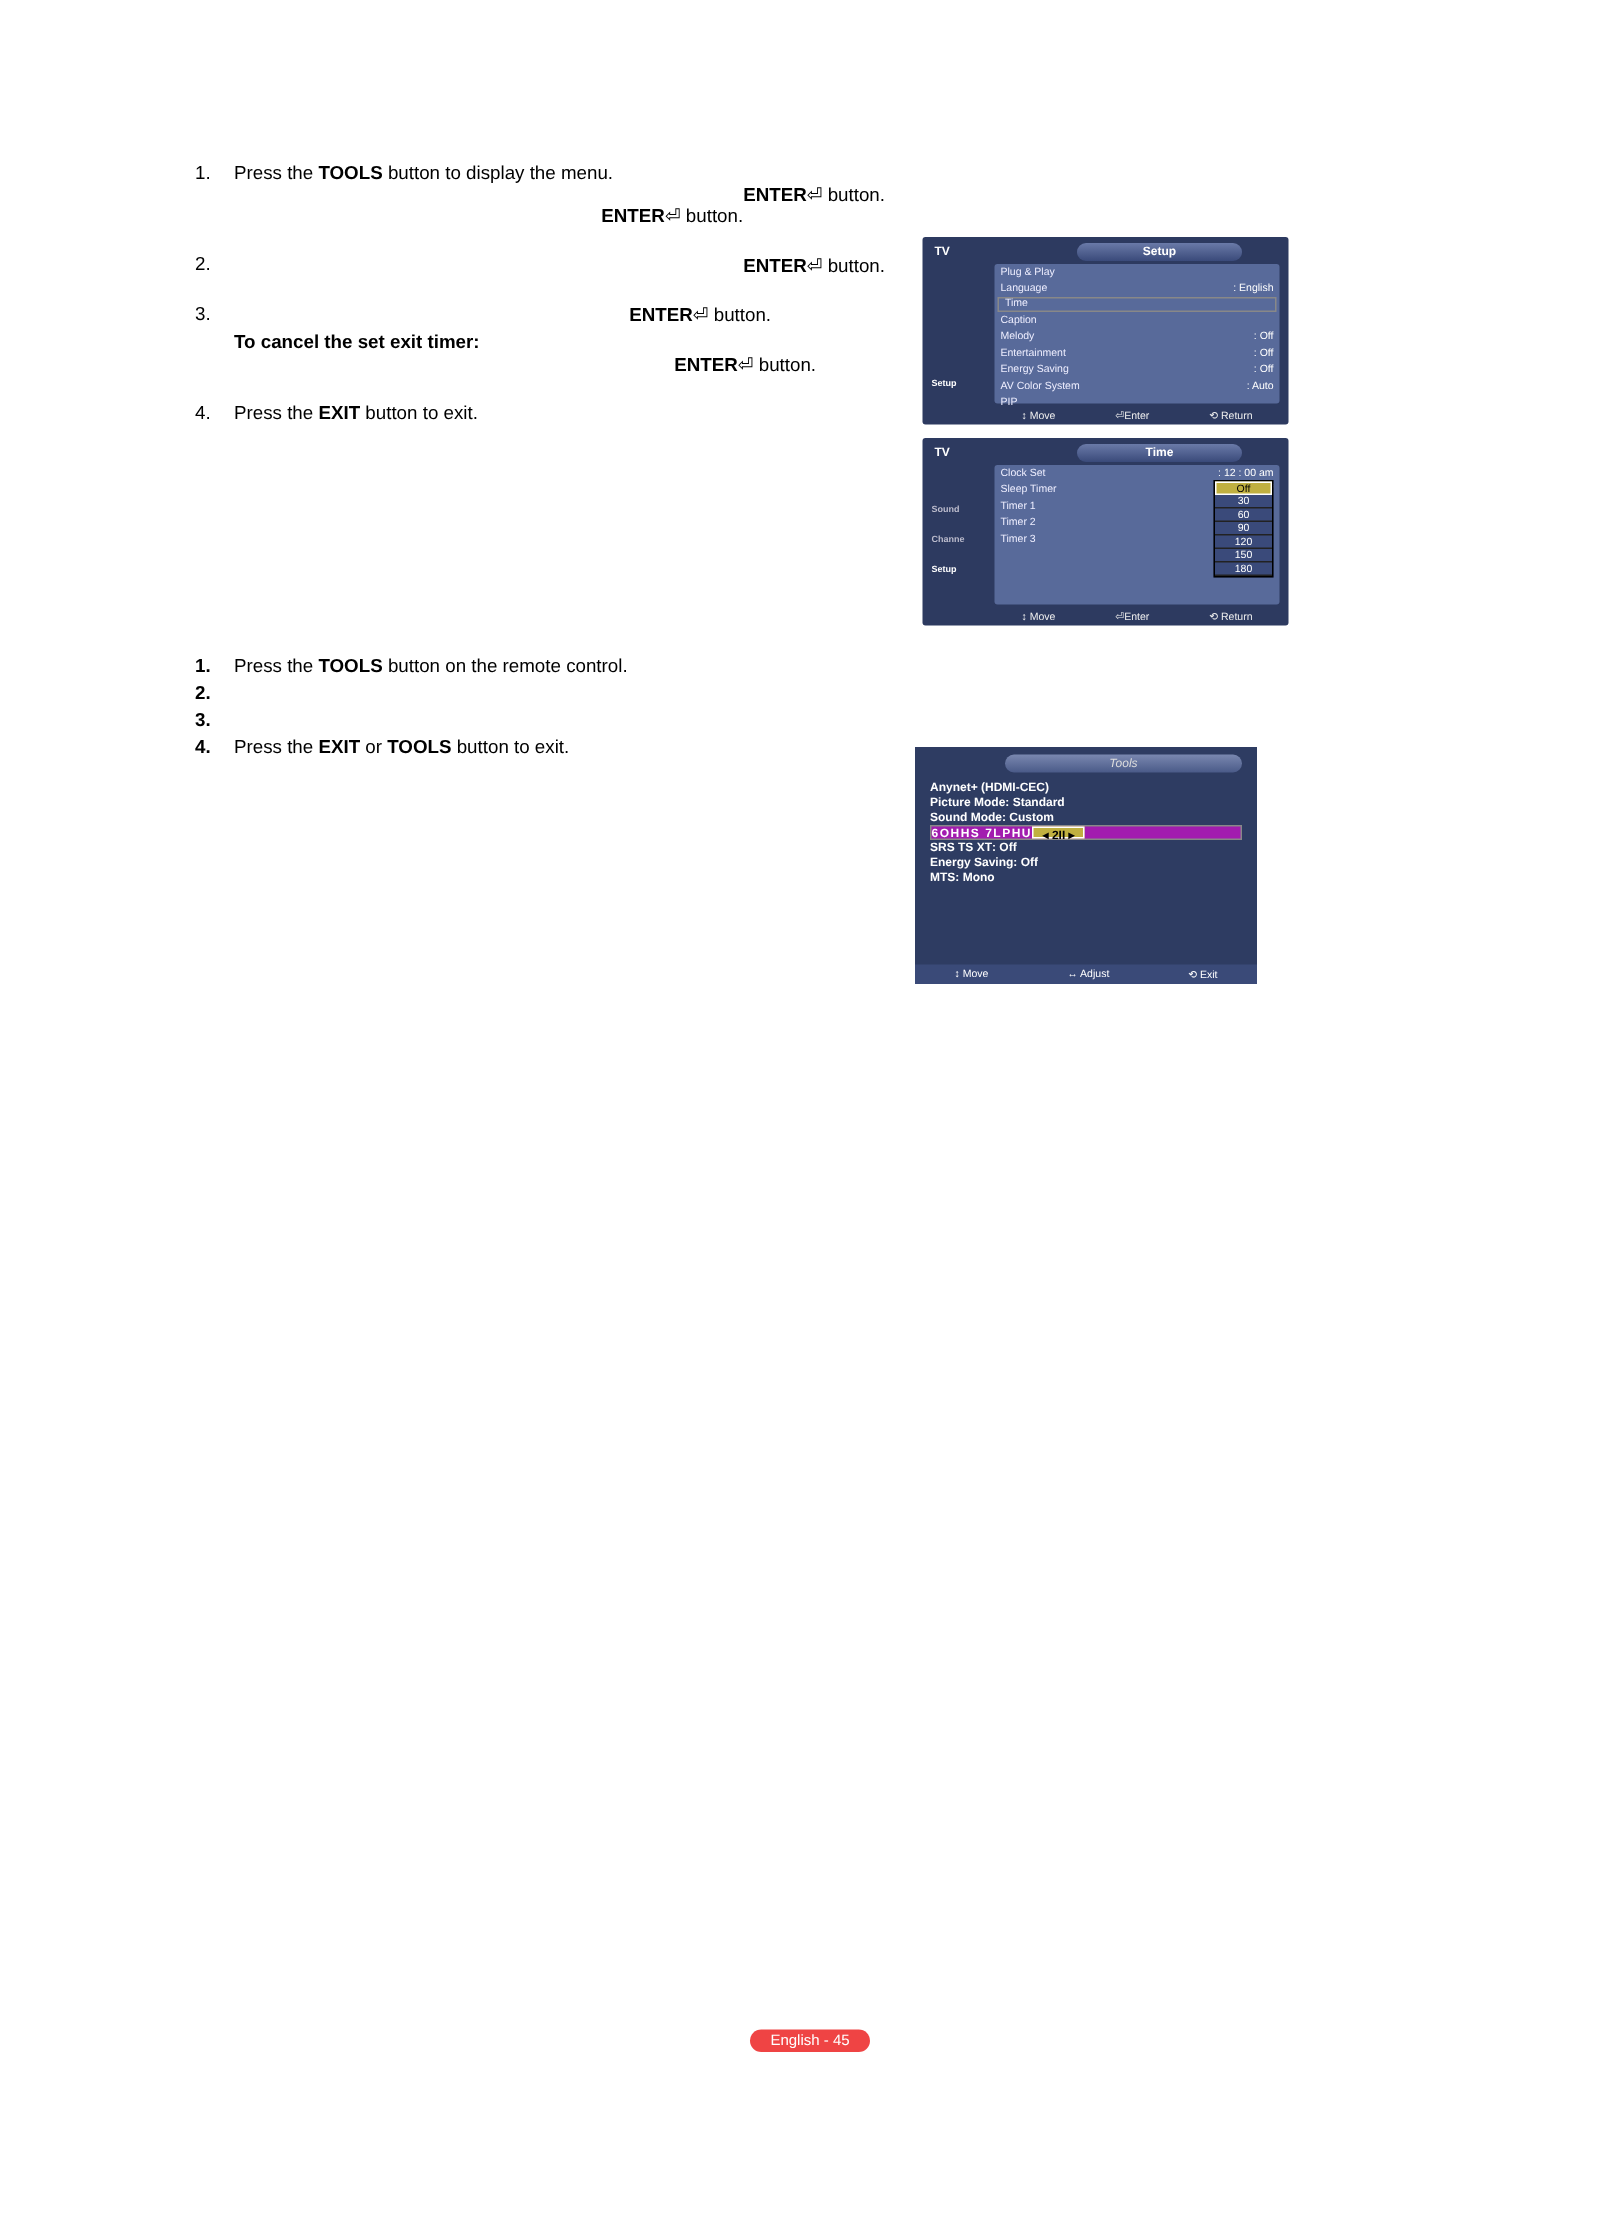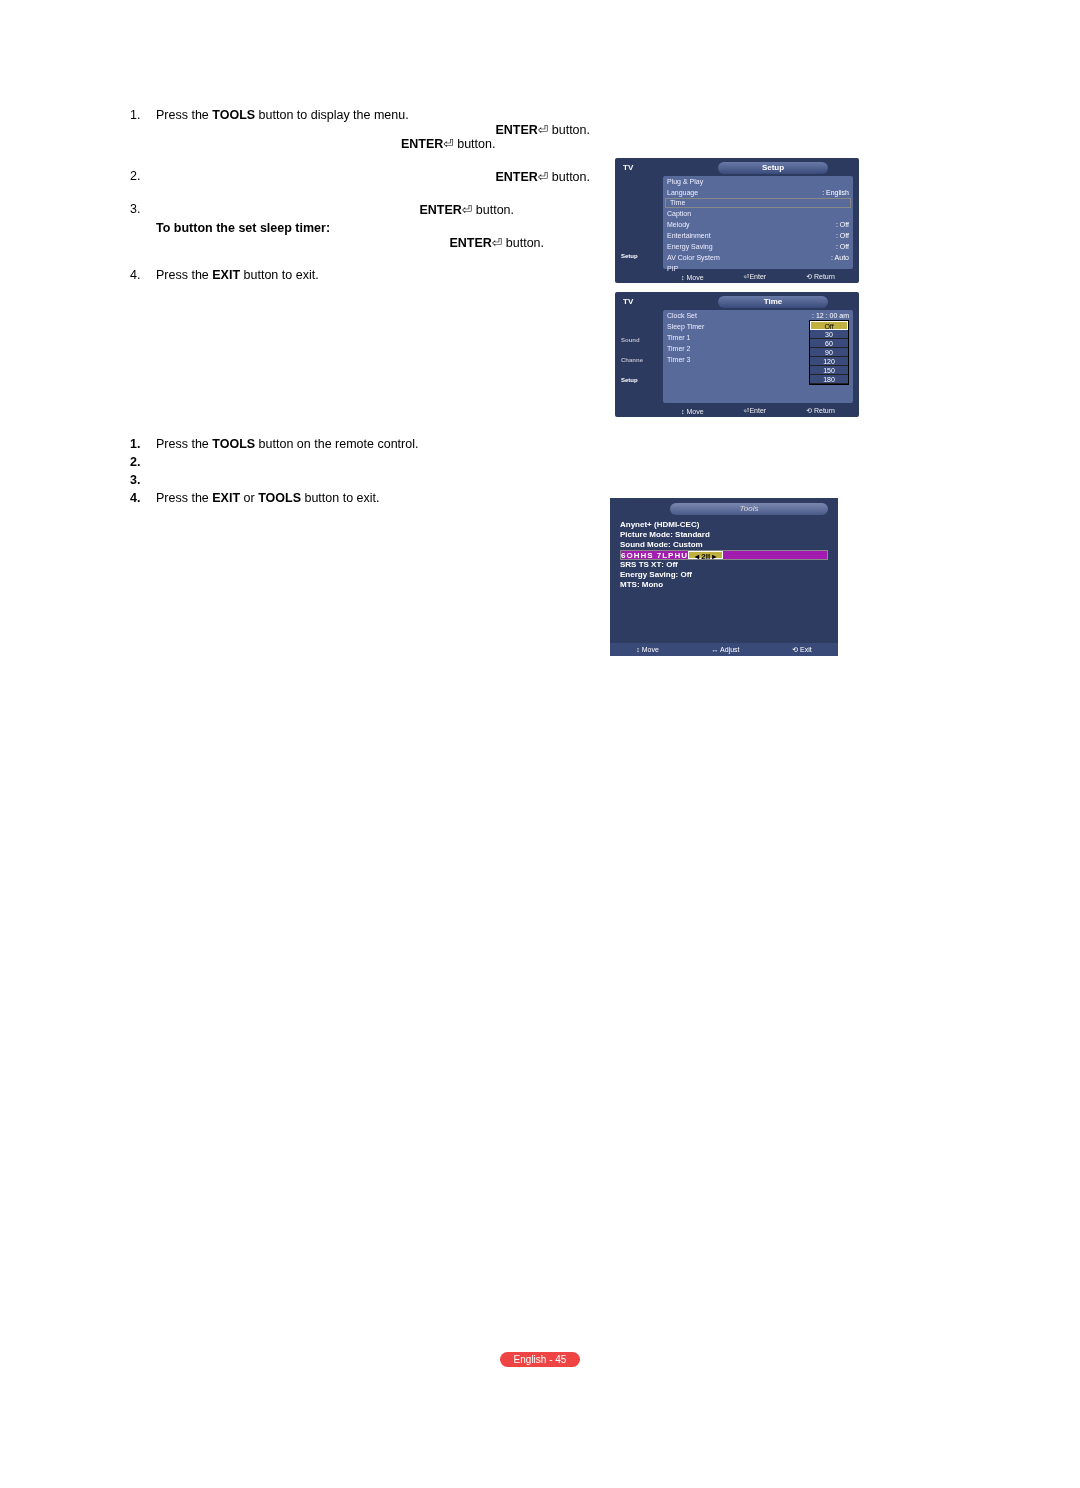--- a/index.html
+++ b/index.html
@@ -241,21 +241,21 @@
       <div class="text">
         <span style="float:right;"><span class="bold">ENTER</span><span class="enter-icon"></span><span> button.</span></span>
       </div>
     </div>
 
     <div class="step">
       <div class="num">3.</div>
       <div class="text">
         <span style="display:inline-block;width:260px;"></span>
         <span><span class="bold">ENTER</span><span class="enter-icon"></span><span> button.</span></span>
-        <div class="bold" style="margin-top:4px;">To button the set sleep timer:</div>
+        <div class="bold" style="margin-top:4px;">To cancel the set exit timer:</div>
         <span style="display:inline-block;width:290px;"></span>
         <span><span class="bold">ENTER</span><span class="enter-icon"></span><span> button.</span></span>
       </div>
     </div>
 
     <div class="step" style="margin-bottom:0;">
       <div class="num">4.</div>
       <div class="text">
         <span>Press the </span><span class="bold">EXIT</span><span> button to exit.</span>
       </div>

